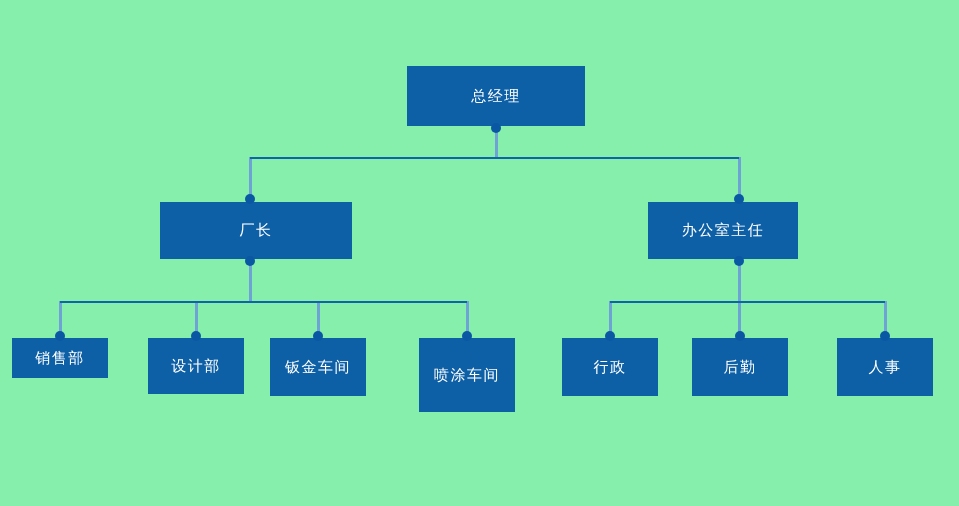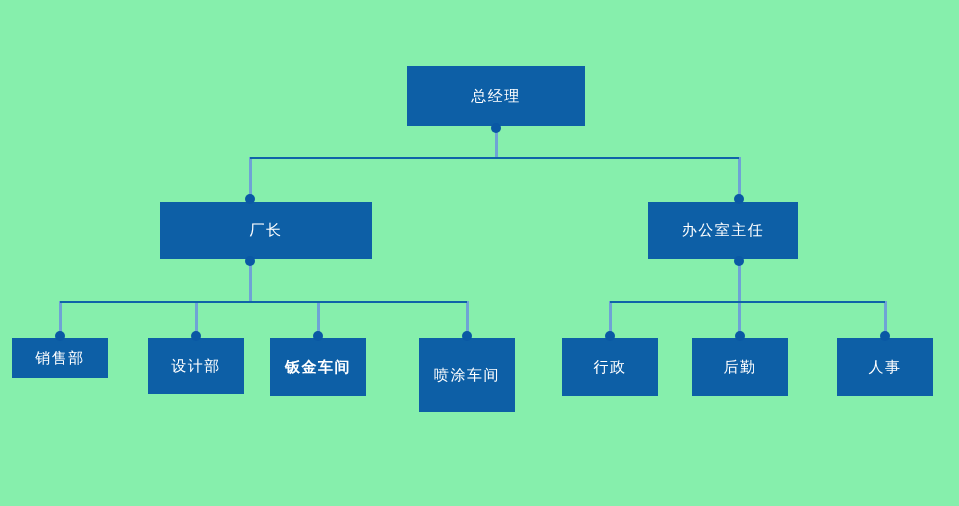--- a/index.html
+++ b/index.html
@@ -50,33 +50,33 @@
   <div class="vline" style="left:737.5px; top:301px; height:35px;"></div>
   <div class="vline" style="left:883.5px; top:301px; height:35px;"></div>
 
   <div class="hline" style="left:250px; top:157px; width:489px;"></div>
   <div class="hline" style="left:60px;  top:301px; width:407px;"></div>
   <div class="hline" style="left:610px; top:301px; width:275px;"></div>
 
   <div class="node" style="left:407px; top:66px;  width:178px; height:60px;">
     <span>总经理</span>
   </div>
-  <div class="node" style="left:160px; top:202px; width:212px; height:57px;">
+  <div class="node" style="left:160px; top:202px; width:192px; height:57px;">
     <span>厂长</span>
   </div>
   <div class="node" style="left:648px; top:202px; width:150px; height:57px;">
     <span>办公室主任</span>
   </div>
   <div class="node" style="left:12px;  top:338px; width:96px; height:40px;align-items:center;">
     <span>销售部</span>
   </div>
   <div class="node" style="left:148px; top:338px; width:96px; height:56px;">
     <span>设计部</span>
   </div>
-  <div class="node" style="left:270px; top:338px; width:96px; height:58px;font-weight:bold;">
+  <div class="node" style="left:270px; top:338px; width:96px; height:58px;">
     <span>钣金车间</span>
   </div>
   <div class="node" style="left:419px; top:338px; width:96px; height:74px;">
     <span>喷涂车间</span>
   </div>
   <div class="node" style="left:562px; top:338px; width:96px; height:58px;">
     <span>行政</span>
   </div>
   <div class="node" style="left:692px; top:338px; width:96px; height:58px;">
     <span>后勤</span>

